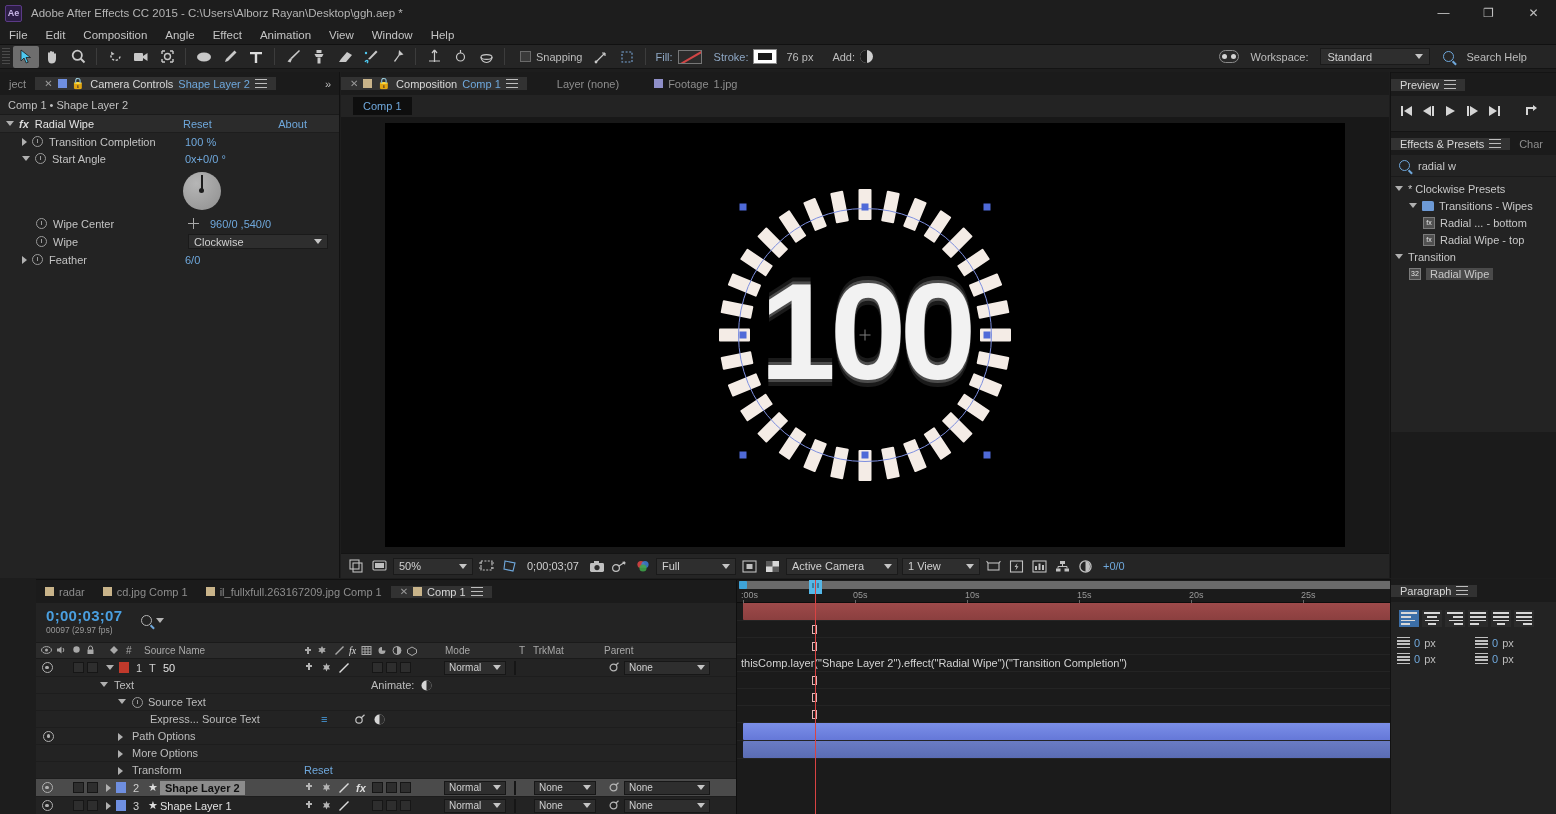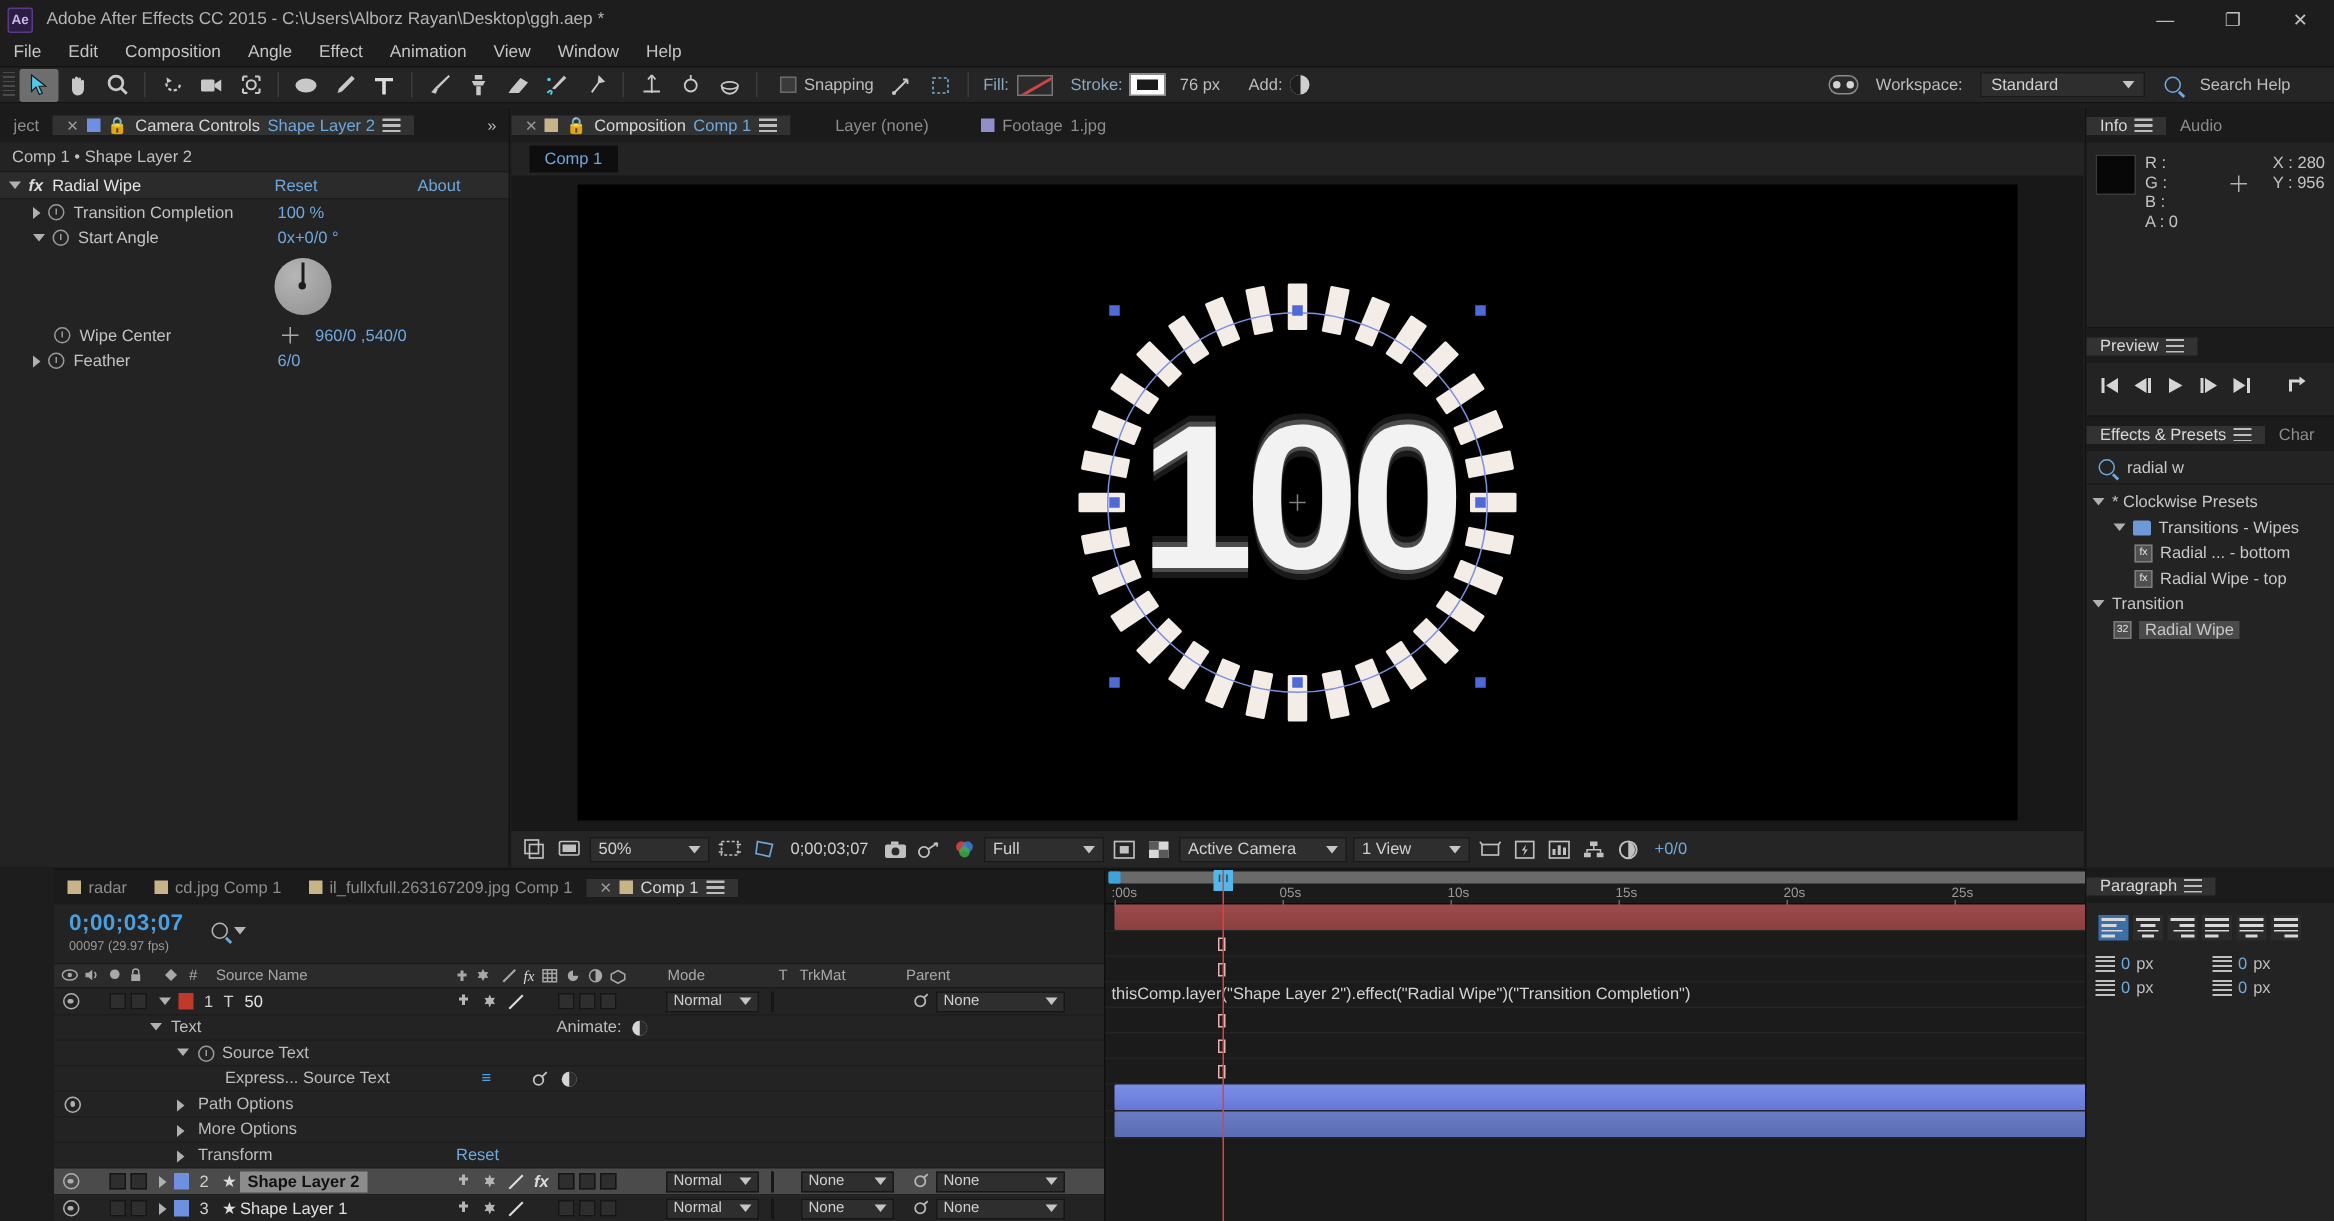--- a/index.html
+++ b/index.html
@@ -380,20 +380,28 @@
       </div>
       <div class="angle-dial"></div>
 
       <div class="ec-row" style="padding-left:36px;">
         <span class="stopwatch"></span>
         <span class="ec-name">Wipe Center</span>
         <span class="anchor-ico" style="position:absolute;left:188px;"></span>
         <span class="ec-val" style="position:absolute;left:210px;">960/0 ,540/0</span>
       </div>
 
+      <div class="ec-row" style="padding-left:36px;height:19px;">
+        <span class="stopwatch"></span>
+        <span class="ec-name">Wipe</span>
+        <span class="ec-dd" style="position:absolute;left:188px;">
+          <span>Clockwise</span>
+          <span class="caret"></span>
+        </span>
+      </div>
 
       <div class="ec-row" style="padding-left:22px;">
         <span class="tri"></span>
         <span class="stopwatch"></span>
         <span class="ec-name">Feather</span>
         <span class="ec-val" style="position:absolute;left:185px;">6/0</span>
       </div>
     </div>
   </div>
 
@@ -579,45 +587,20 @@
             <circle cx="7.5" cy="7.5" r="5.6" fill="none" stroke="#c0c0c0" stroke-width="1.3"></circle>
             <path d="M7.5 2 A5.6 5.6 0 017.5 13 Z" fill="#c0c0c0"></path>
           </svg>
       </div>
       <span class="vb-txt" style="color:#6fa8dc;">+0/0</span>
     </div>
   </div>
 
   <div class="panel" id="rightDock">
 
-    <div class="rp" style="height:146px;">
-      <div class="panel-tabs">
-        <div class="ptab active">
-          <span>Info</span>
-          <span class="hamb"></span>
-        </div>
-        <div class="ptab">
-          <span>Audio</span>
-        </div>
-      </div>
-      <div class="info-body">
-        <div class="swatch"></div>
-        <div class="rgba">
-          <b>R :</b>
-          <b>G :</b>
-          <b>B :</b>
-          <b>A : 0</b>
-        </div>
-        <div class="crosshair"></div>
-        <div class="xy">
-          <b>X : 280</b>
-          <b>Y : 956</b>
-        </div>
-      </div>
-    </div>
 
     <div class="rp" style="height:59px;border-top:1px solid #141414;">
       <div class="panel-tabs">
         <div class="ptab active">
           <span>Preview</span>
           <span class="hamb"></span>
         </div>
       </div>
       <div class="prev-body">
         <span>

